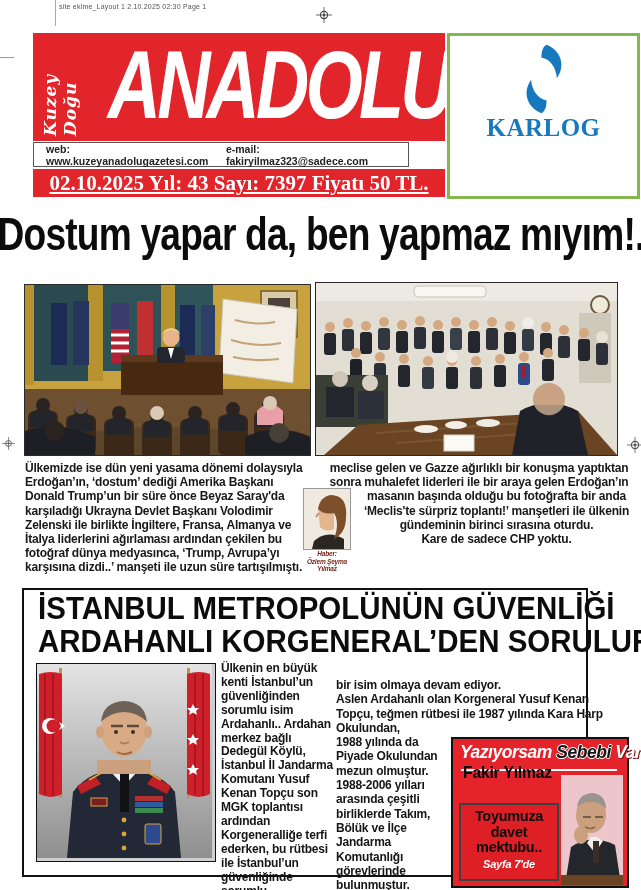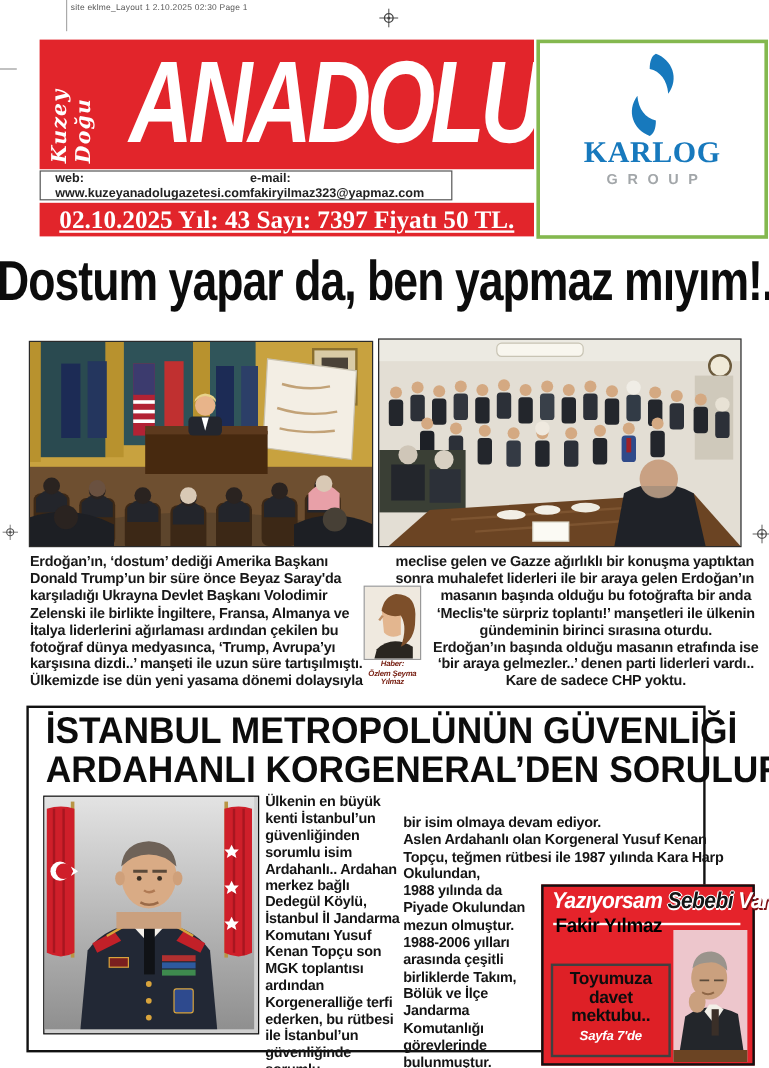--- a/index.html
+++ b/index.html
@@ -16,21 +16,21 @@
                     border-left:1px solid #999; border-bottom:1px solid #999; }
 
   
   .masthead { position:absolute; left:33px; top:33px; width:412px; height:108px; background:#e2252b; }
   .kuzey { position:absolute; left:7px; bottom:5px; writing-mode:vertical-rl; transform:rotate(180deg);
            font-family:"DejaVu Serif", serif; font-style:italic; font-weight:bold;
            font-size:17px; color:#fff; letter-spacing:1px; }
   .anadolu { position:absolute; left:50px; top:0; width:515px; height:108px; line-height:104px;
              text-align:center; font-size:97px; font-weight:bold; font-style:italic; color:#fff;
              letter-spacing:-5px; transform:scaleX(0.76); transform-origin:0 50%; white-space:nowrap; }
-  .webbar { position:absolute; left:33px; top:142px; width:344px; height:25px; background:#fff;
+  .webbar { position:absolute; left:33px; top:142px; width:376px; height:25px; background:#fff;
             border:1px solid #555; box-sizing:border-box; display:flex; justify-content:space-between;
             align-items:center; padding:0 12px; font-size:10.5px; font-weight:bold; color:#222; }
   .datebar { position:absolute; left:33px; top:169px; width:412px; height:28px; background:#e2252b;
              color:#fff; font-family:"Liberation Serif", serif; font-weight:bold; font-size:21px;
              line-height:28px; text-align:center; white-space:nowrap; }
   .datebar span { text-decoration:underline; }
 
   
   .karlog { position:absolute; left:447px; top:33px; width:193px; height:166px; background:#fff;
             border:3px solid #84b84f; box-sizing:border-box; text-align:center; }
@@ -124,35 +124,34 @@
       </svg>
   </div>
   <div class="corner-mark-br"></div>
 
   <div class="masthead">
     <div class="kuzey">Kuzey Doğu</div>
     <div class="anadolu">ANADOLU</div>
   </div>
   <div class="webbar">
     <span>web: www.kuzeyanadolugazetesi.com</span>
-    <span>e-mail: fakiryilmaz323@yapmaz.com</span>
+    <span>e-mail: fakiryilmaz323@sadece.com</span>
   </div>
   <div class="datebar">
     <span>02.10.2025 Yıl: 43  Sayı: 7397 Fiyatı 50 TL.</span>
   </div>
 
   <div class="karlog">
     <div class="karlog-logo">
       <svg width="58" height="72" viewBox="0 0 60 84">
         <path d="M33 2 C49 8 56 26 45 41 C44 28 37 19 27 17 C27 9 29 4 33 2 Z" fill="#1779bd"></path>
         <path d="M27 82 C11 76 4 58 15 43 C16 56 23 65 33 67 C33 75 31 80 27 82 Z" fill="#1779bd"></path>
       </svg>
     </div>
     <div class="karlog-brand">KARLOG</div>
-    <div class="karlog-group">GROUP</div>
   </div>
 
   <div class="lead-headline">Dostum yapar da, ben yapmaz mıyım!.</div>
 
   <div class="photo photo-left">
     <svg width="285" height="170" viewBox="0 0 285 170">
       <defs>
         <g id="chairperson">
           <rect x="-15" y="18" width="30" height="40" rx="6" fill="#3c2816"></rect>
           <path d="M-13 22 Q0 8 13 22 L13 34 L-13 34 Z" fill="#23252b"></path>
@@ -271,41 +270,40 @@
       <rect x="128" y="152" width="30" height="16" fill="#fbfaf4" stroke="#d8d4c6"></rect>
       <g>
         <path d="M196 172 L204 128 Q232 112 262 128 L272 172 Z" fill="#1f2228"></path>
         <circle cx="233" cy="116" r="16" fill="#c9a183"></circle>
         <path d="M218 122 a16 16 0 0 0 30 0 Z" fill="#8d8478" opacity="0.5"></path>
       </g>
     </svg>
   </div>
 
   <div class="lead-col lead-col-left">
+    <p>Ülkemizde ise dün yeni yasama dönemi dolaysıyla</p>
     <p>Erdoğan’ın, ‘dostum’ dediği Amerika Başkanı Donald Trump’un bir süre önce Beyaz Saray'da karşıladığı Ukrayna Devlet Başkanı Volodimir Zelenski ile birlikte İngiltere, Fransa, Almanya ve İtalya liderlerini ağırlaması ardından çekilen bu fotoğraf dünya medyasınca, ‘Trump, Avrupa’yı karşısına dizdi..’ manşeti ile uzun süre tartışılmıştı.</p>
-    <p>Ülkemizde ise dün yeni yasama dönemi dolaysıyla</p>
   </div>
 
   <div class="lead-col lead-col-right">
     <p>meclise gelen ve Gazze ağırlıklı bir konuşma yaptıktan sonra muhalefet liderleri ile bir araya gelen Erdoğan’ın</p>
     <figure class="reporter-fig" style="margin-block:0;">
       <svg class="reporter-photo" width="46" height="60" viewBox="0 0 46 60">
         <rect width="46" height="60" fill="#efe9df"></rect>
         <path d="M10 52 Q23 40 40 50 L40 60 L8 60 Z" fill="#2a2620"></path>
         <path d="M14 18 Q20 8 30 12 L30 40 Q22 44 16 38 Z" fill="#e3b68f"></path>
         <path d="M26 6 Q44 6 42 28 Q42 44 30 50 Q36 34 30 24 Q20 26 14 20 Q16 8 26 6 Z" fill="#7d4f2a"></path>
         <path d="M15 24 l-3 4" stroke="#c08f66" stroke-width="2"></path>
       </svg>
       <figcaption class="reporter-cap">
         <div>Haber:</div>
         <div>Özlem Şeyma Yılmaz</div>
       </figcaption>
     </figure>
     <p>masanın başında olduğu bu fotoğrafta bir anda ‘Meclis'te sürpriz toplantı!’ manşetleri ile ülkenin gündeminin birinci sırasına oturdu.</p>
-    <p>Erdoğan’ın başında olduğu masanın etrafında ise ‘bir araya gelmezler..’ denen parti liderleri vardı..</p>
     <p>Kare de sadece CHP yoktu.</p>
   </div>
 
   <div class="second-box">
     <div class="sh-wrap">
       <div class="sh-line">İSTANBUL METROPOLÜNÜN GÜVENLİĞİ</div>
       <div class="sh-line">ARDAHANLI KORGENERAL’DEN SORULUR!</div>
     </div>
 
     <div class="general-photo">

